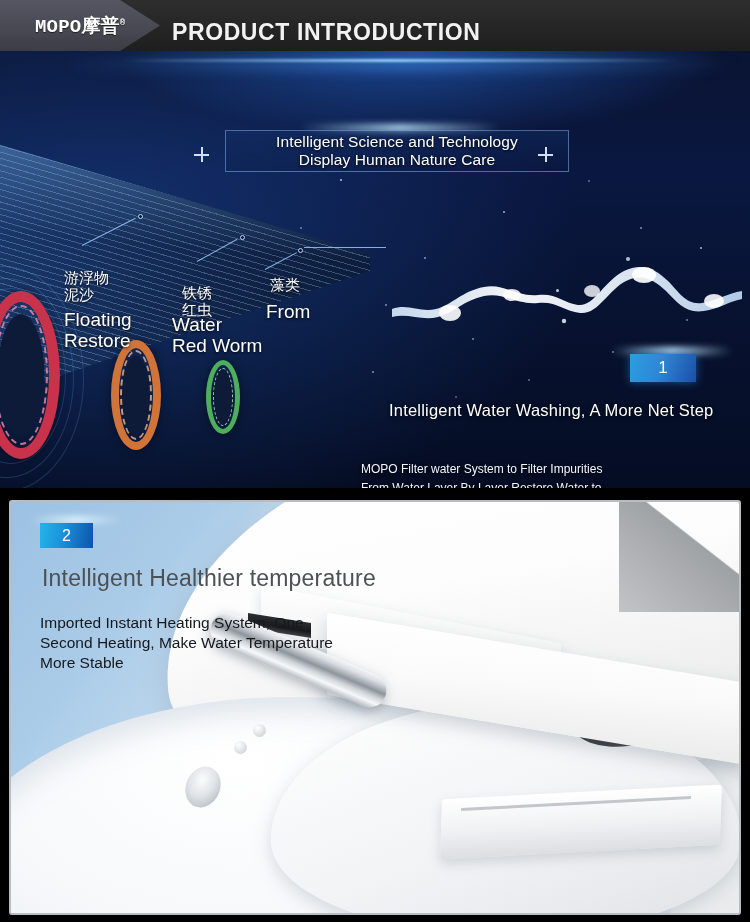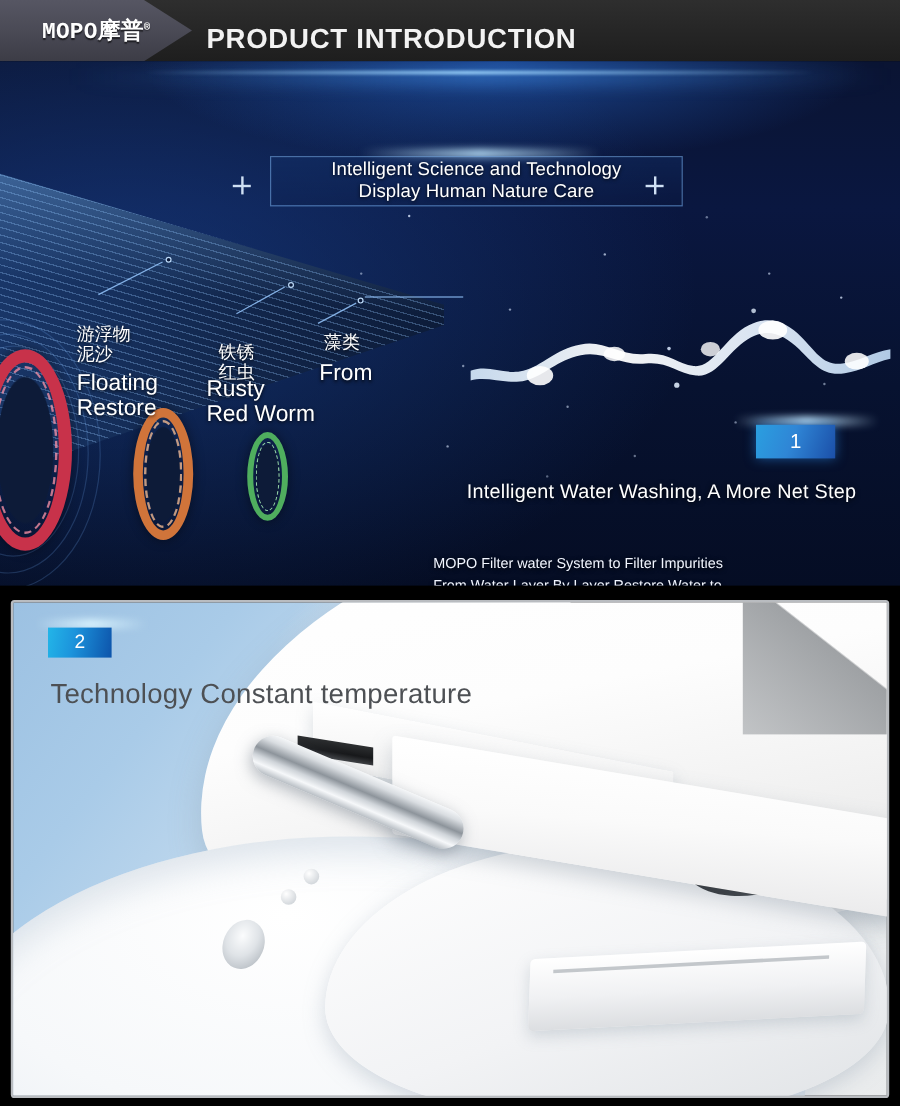--- a/index.html
+++ b/index.html
@@ -354,21 +354,21 @@
     <div class="leader-dot" style="left:298px;top:197px;"></div>
     <div class="leader" style="left:304px;top:196px;width:82px;"></div>
 
     <div class="cone-label cl-cn" style="left:64px;top:219px;">游浮物
 泥沙</div>
     <div class="cone-label cl-en" style="left:64px;top:258px;">Floating
 Restore</div>
 
     <div class="cone-label cl-cn" style="left:182px;top:234px;">铁锈
 红虫</div>
-    <div class="cone-label cl-en" style="left:172px;top:263px;">Rusty
+    <div class="cone-label cl-en" style="left:172px;top:263px;">Water
 Red Worm</div>
 
     <div class="cone-label cl-cn" style="left:270px;top:226px;">藻类</div>
     <div class="cone-label cl-en" style="left:266px;top:250px;">From</div>
 
     <svg class="splash" viewBox="0 0 352 108">
       <defs>
         <linearGradient id="wg" x1="0" y1="0" x2="1" y2="0">
           <stop offset="0%" stop-color="#cfe2f5"></stop>
           <stop offset="35%" stop-color="#ffffff"></stop>
@@ -414,15 +414,18 @@
     <div class="tray-line"></div>
     <div class="nozzle"></div>
     <div class="nozzle-cap"></div>
     <div class="nozzle-dot" style="left:223px;top:239px;"></div>
     <div class="nozzle-dot" style="left:242px;top:222px;"></div>
     <div class="corner-shade"></div>
   </div>
 
   <div class="badge2-glow"></div>
   <div class="badge2">2</div>
-  <div class="sec2-title">Technology Constant temperature</div>
+  <div class="sec2-title">Intelligent Healthier temperature</div>
+  <div class="sec2-body">Imported Instant Heating System, One
+Second Heating, Make Water Temperature
+More Stable</div>
 
 </div>
 
 </body></html>

